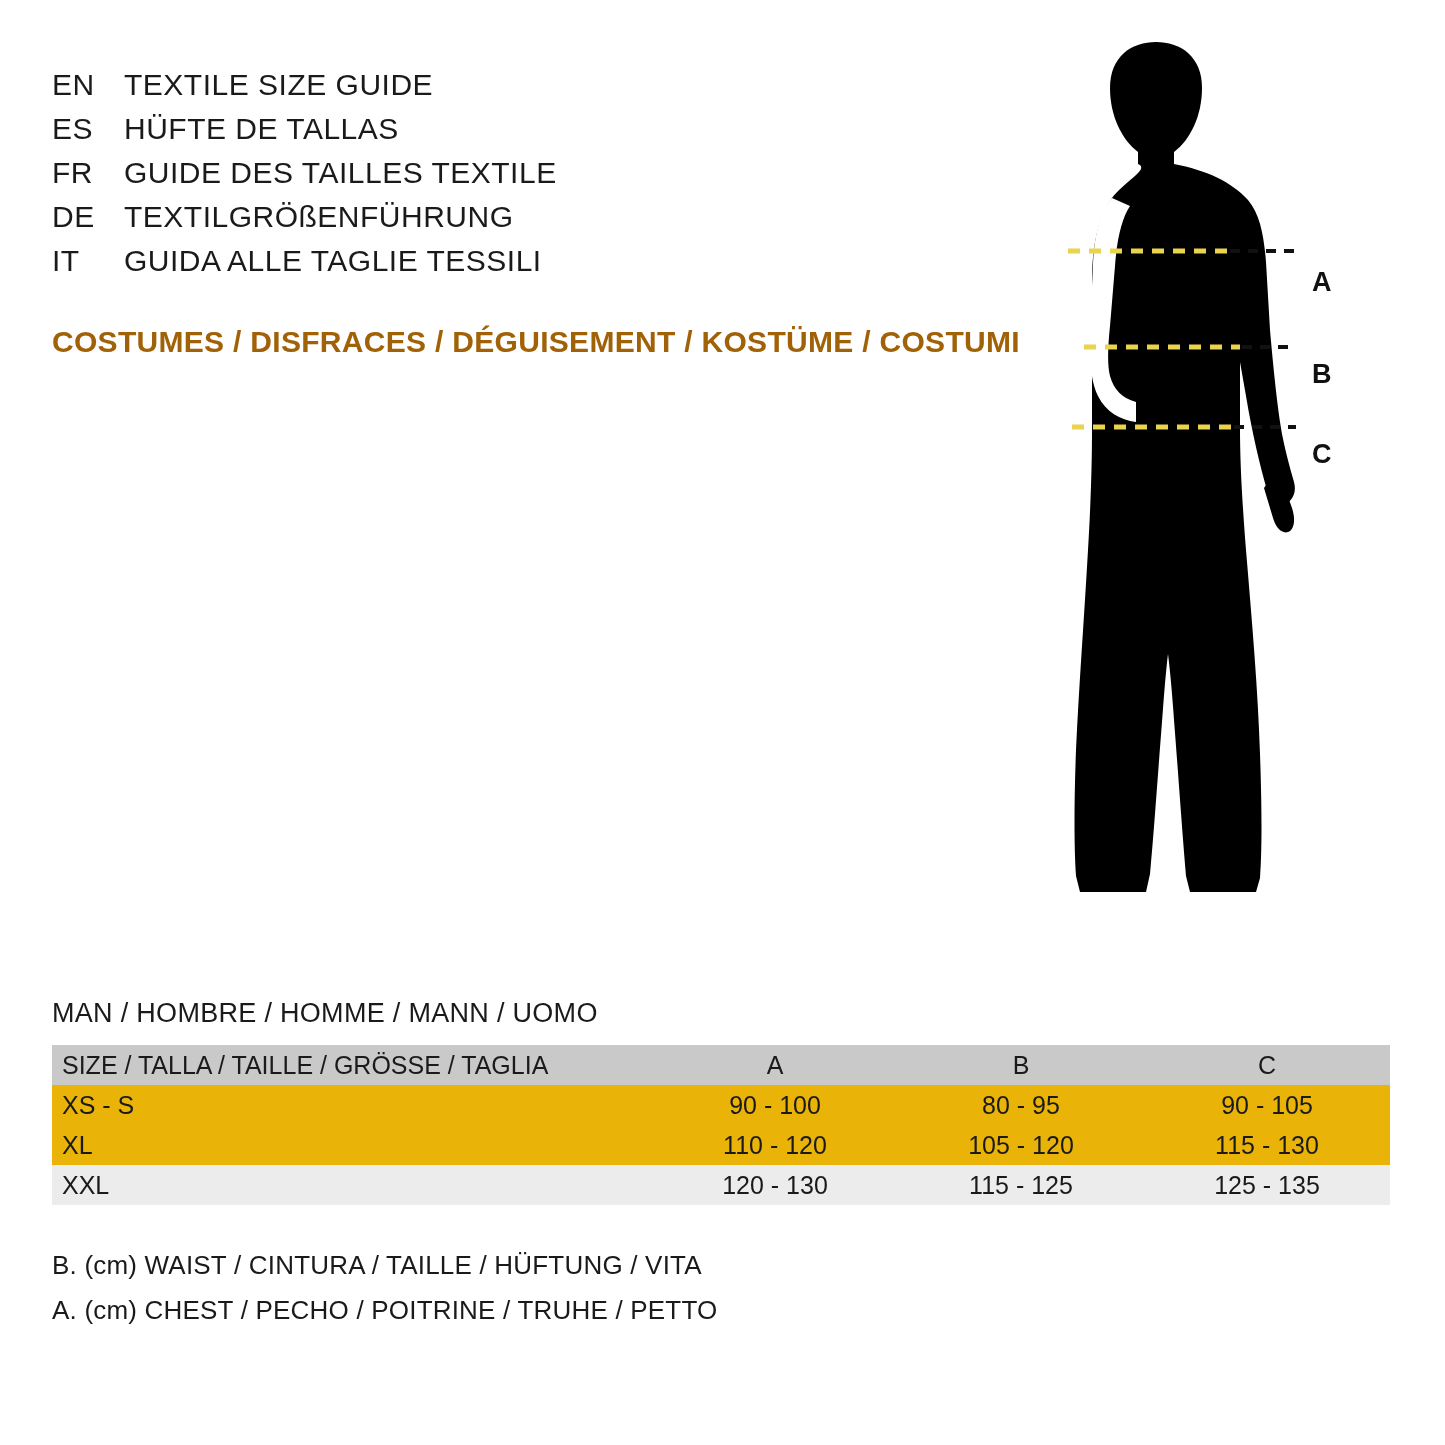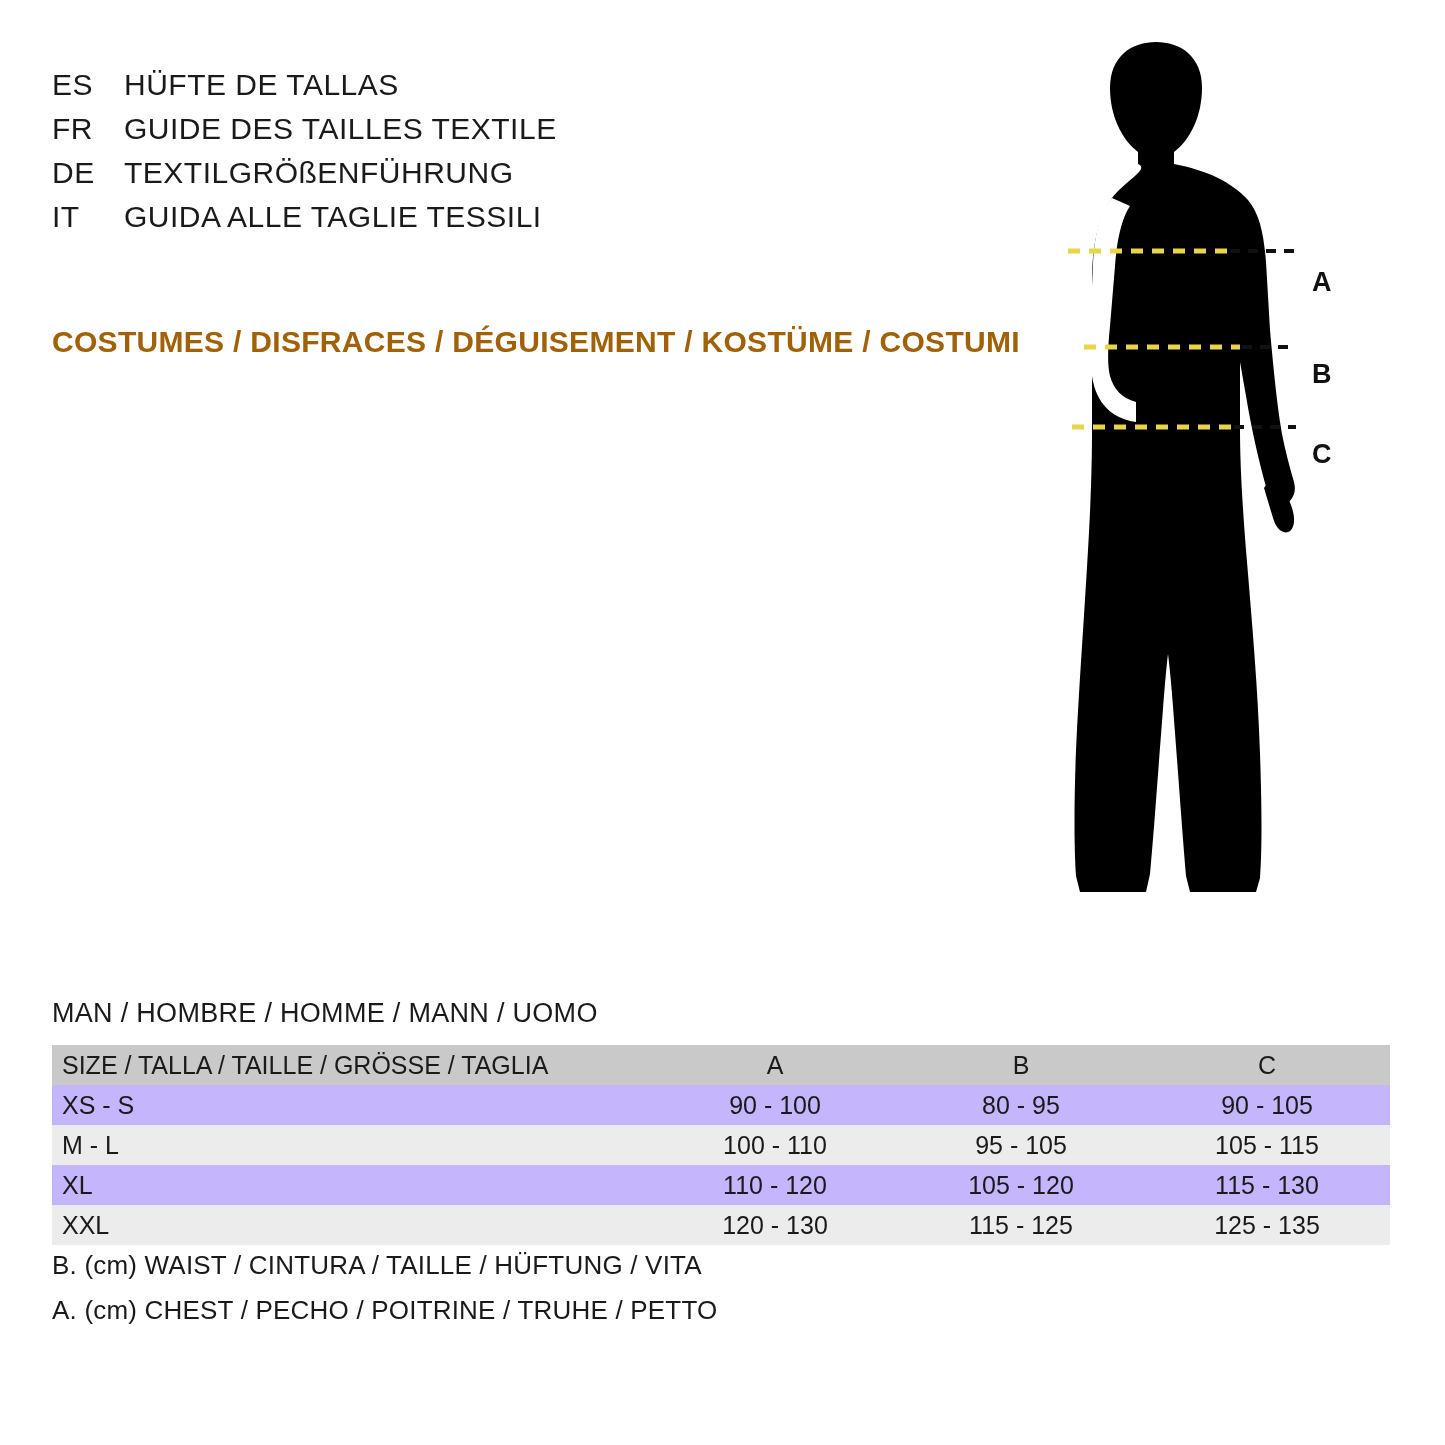--- a/index.html
+++ b/index.html
@@ -104,21 +104,21 @@
     text-align: left;
     padding-left: 10px;
     width: 590px;
   }
   table.size-table th.col-val,
   table.size-table td.col-val {
     text-align: center;
     width: 246px;
   }
   table.size-table tbody tr.odd td {
-    background: #c4b5fd;
+    background: #eab308;
   }
   table.size-table tbody tr.even td {
     background: #ececec;
   }
 
   
   .legend {
     position: absolute;
     left: 52px;
     top: 1243px;
@@ -128,20 +128,24 @@
     letter-spacing: 0.2px;
     color: #1a1a1a;
     height: 45px;
     line-height: 45px;
   }
 </style>
 </head>
 <body>
 
 <div class="lang-block">
+  <div class="lang-row">
+    <span class="lang-code">EN</span>
+    <span class="lang-text">TEXTILE SIZE GUIDE</span>
+  </div>
   <div class="lang-row">
     <span class="lang-code">ES</span>
     <span class="lang-text">HÜFTE DE TALLAS</span>
   </div>
   <div class="lang-row">
     <span class="lang-code">FR</span>
     <span class="lang-text">GUIDE DES TAILLES TEXTILE</span>
   </div>
   <div class="lang-row">
     <span class="lang-code">DE</span>
@@ -233,26 +237,20 @@
         <th class="col-val">C</th>
       </tr>
     </thead>
     <tbody>
       <tr class="odd">
         <td class="col-label">XS - S</td>
         <td class="col-val">90 - 100</td>
         <td class="col-val">80 - 95</td>
         <td class="col-val">90 - 105</td>
       </tr>
-      <tr class="even">
-        <td class="col-label">M - L</td>
-        <td class="col-val">100 - 110</td>
-        <td class="col-val">95 - 105</td>
-        <td class="col-val">105 - 115</td>
-      </tr>
       <tr class="odd">
         <td class="col-label">XL</td>
         <td class="col-val">110 - 120</td>
         <td class="col-val">105 - 120</td>
         <td class="col-val">115 - 130</td>
       </tr>
       <tr class="even">
         <td class="col-label">XXL</td>
         <td class="col-val">120 - 130</td>
         <td class="col-val">115 - 125</td>

